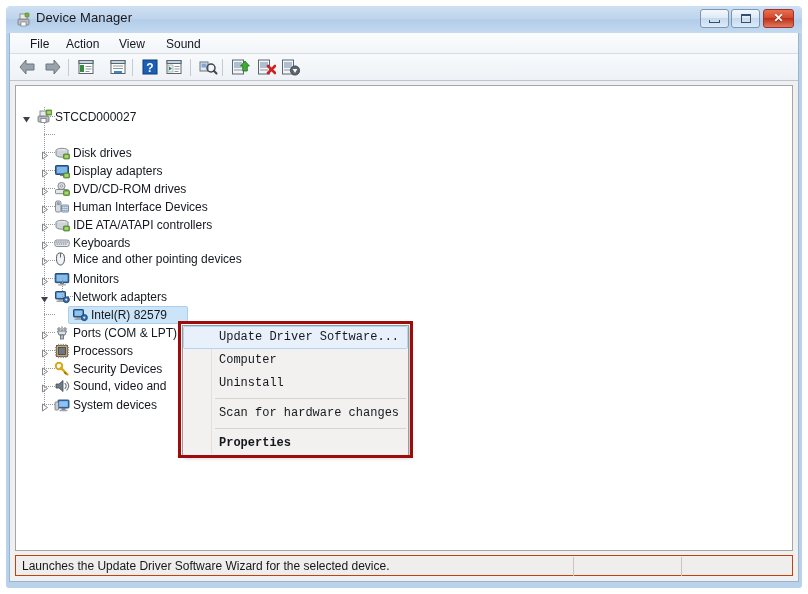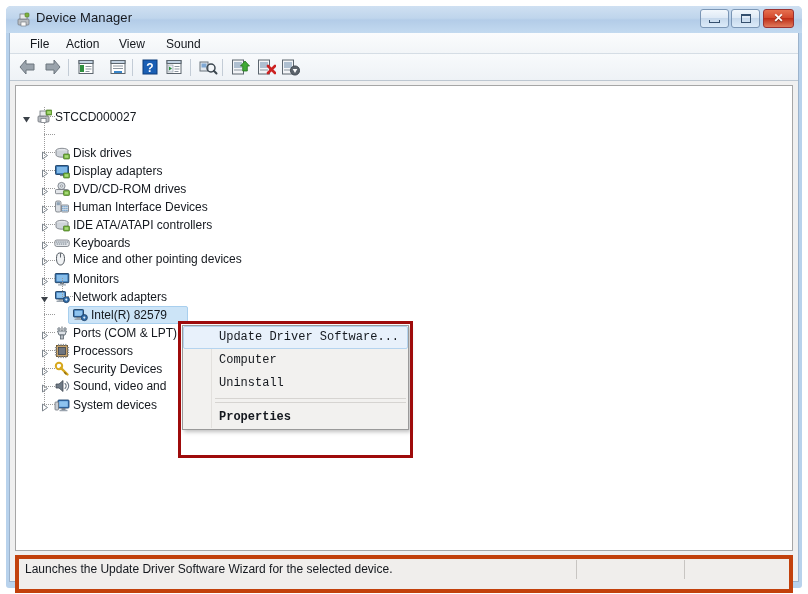--- a/index.html
+++ b/index.html
@@ -278,23 +278,23 @@
     box-sizing: border-box;
     pointer-events: none;
   }
 
   
   #status-bar {
     position: absolute;
     left: 5px;
     top: 522px;
     width: 778px;
-    height: 38px;
+    height: 21px;
     background: #f0eeec;
-    border: 4px solid #c2410c;
+    border: 1px solid #c2410c;
     box-sizing: border-box;
   }
   #status-text {
     position: absolute;
     left: 6px;
     top: 3px;
     font-size: 12px;
     color: #14181e;
     white-space: nowrap;
   }
@@ -653,20 +653,21 @@
         <div class="tw-doth" style="left: 28px; top: 318px; width: 12px;"></div>
       </div>
 
     <div id="context-menu">
       <div id="menu-gutter"></div>
       <div id="ctx-inner">
           <div class="ctx-item highlight">Update Driver Software...</div>
           <div class="ctx-item">Computer</div>
           <div class="ctx-item">Uninstall</div>
           <div class="ctx-sep"></div>
+          <div class="ctx-item">Scan for hardware changes</div>
           <div class="ctx-sep"></div>
           <div class="ctx-item bold">Properties</div>
         </div>
     </div>
 
     <div id="annotation-box"></div>
 
     <div id="status-bar">
       <div id="status-text">Launches the Update Driver Software Wizard for the selected device.</div>
     <div class="status-div" style="left: 557px;"></div>

